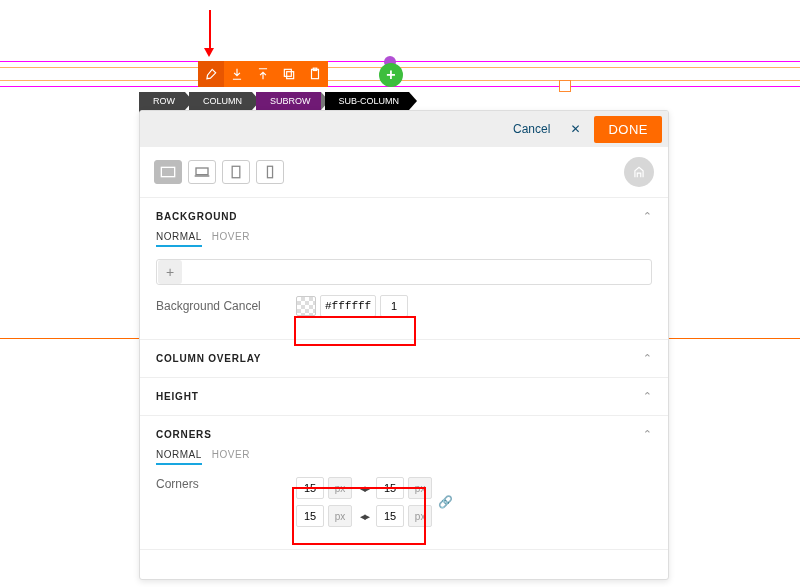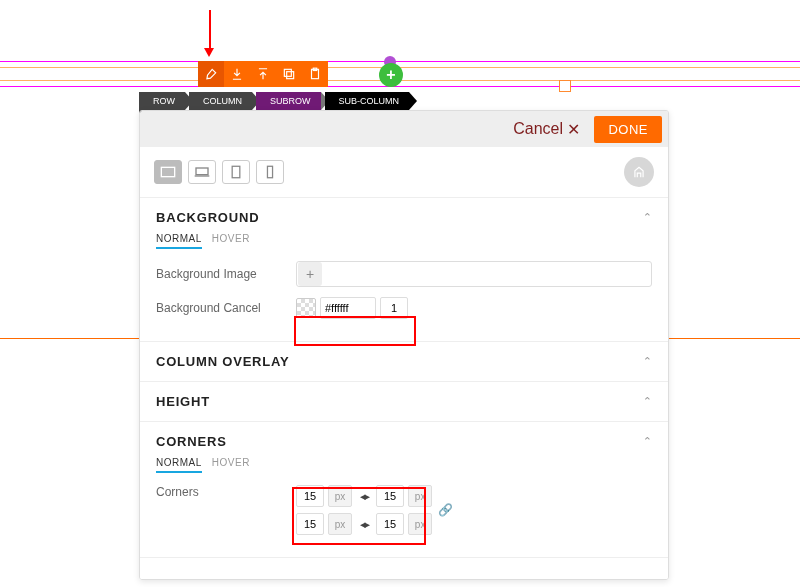--- a/index.html
+++ b/index.html
@@ -33,51 +33,51 @@
   .crumb.active { background:#701a75; }
   .crumb.active:after { border-left-color:#777; }
   .crumb.last:after { border-left-color:#000; }
   .crumb.last { background:#000; }
 
   
   .panel { position:absolute; top:110px; left:139px; width:530px; height:470px; background:#fff; border:1px solid #ddd; border-radius:3px; box-shadow:0 2px 6px rgba(0,0,0,.1); overflow-y:auto; }
   .panel-header { display:flex; align-items:center; height:36px; background:#eee; }
   .panel-title { padding:0 14px; font-size:13px; color:#333; flex:0 0 auto; background:#fff; height:100%; display:flex; align-items:center; border-right:1px solid #ddd; }
   .panel-header .spacer { flex:1; }
-  .cancel-btn { color:#7f1d1d; font-size:16px; padding:0 8px; display:flex; align-items:center; gap:4px; cursor:pointer; }
+  .cancel-btn { color:#0c4a6e; font-size:12px; padding:0 8px; display:flex; align-items:center; gap:20px; cursor:pointer; }
   .done-btn { background:#ff6a00; color:#fff; padding:6px 14px; font-size:13px; font-weight:normal; letter-spacing:.5px; margin:0 6px; border-radius:2px; cursor:pointer; }
 
   .device-row { display:flex; align-items:center; padding:10px 14px; gap:6px; border-bottom:1px solid #eee; }
   .device-btn { width:28px; height:24px; border:1px solid #ccc; border-radius:3px; display:flex; align-items:center; justify-content:center; background:#fff; cursor:pointer; }
   .device-btn.active { background:#bcbcbc; color:#fff; border-color:#bcbcbc; }
   .device-row .spacer { flex:1; }
   .round-btn { width:30px; height:30px; border-radius:50%; background:#d7d7d7; display:flex; align-items:center; justify-content:center; color:#fff; cursor:pointer; }
 
   .section { padding:12px 16px; border-bottom:1px solid #eee; }
   .sec-head { display:flex; align-items:center; justify-content:space-between; cursor:pointer; }
-  .sec-title { font-size:13px; font-weight:bold; letter-spacing:.8px; color:#222; }
+  .sec-title { font-size:10px; font-weight:bold; letter-spacing:.8px; color:#222; }
   .chev { color:#999; font-size:11px; }
 
   .subtabs { display:flex; gap:10px; margin:8px 0 12px; font-size:10px; letter-spacing:.5px; }
   .subtab { color:#999; padding-bottom:3px; cursor:pointer; }
   .subtab.active { color:#333; border-bottom:2px solid #18a6e0; }
 
   .row { display:flex; align-items:center; margin-bottom:10px; font-size:12px; }
   .row .label { width:140px; color:#666; }
   .radio { display:inline-flex; align-items:center; gap:4px; margin-right:16px; color:#555; cursor:pointer; }
   .radio .dot { width:12px; height:12px; border:1px solid #999; border-radius:50%; display:inline-flex; align-items:center; justify-content:center; }
   .radio.sel .dot:after { content:""; width:6px; height:6px; border-radius:50%; background:#18a6e0; }
   .radio.sel .dot { border-color:#18a6e0; }
 
   .img-field { flex:1; height:26px; border:1px solid #ddd; border-radius:3px; display:flex; align-items:center; }
   .img-add { width:24px; height:24px; margin:0 1px; background:#eee; border-radius:3px; display:flex; align-items:center; justify-content:center; color:#888; font-size:14px; cursor:pointer; }
 
   .color-grp { display:flex; align-items:center; gap:4px; }
   .swatch { width:20px; height:20px; border:1px solid #ccc; background:repeating-conic-gradient(#ddd 0 25%, #fff 0 50%) 0 0/8px 8px; border-radius:2px; cursor:pointer; }
-  .txtfield { width:56px; height:22px; border:1px solid #ddd; border-radius:2px; font-size:11px; padding:0 4px; }
+  .txtfield { width:56px; height:22px; border:1px solid #ddd; border-radius:2px; font-size:11px; padding:0 4px;font-family:Liberation Mono, monospace; }
   .numfield { width:28px; height:22px; border:1px solid #ddd; border-radius:2px; font-size:11px; padding:0 4px; text-align:center; }
   .unit { width:24px; height:22px; border:1px solid #ddd; background:#f3f3f3; color:#999; font-size:10px; display:flex; align-items:center; justify-content:center; border-radius:2px; }
 
   .corners-grid { display:grid; grid-template-columns:auto auto auto; gap:6px 8px; align-items:center; }
   .arrows-mid { color:#444; font-size:11px; letter-spacing:-2px; }
   .link-ico { color:#aaa; font-size:12px; margin-left:6px; cursor:pointer; }
 
   .red-box { position:absolute; border:2px solid red; pointer-events:none; }
 
   
@@ -182,21 +182,20 @@
   <div class="section">
     <div class="sec-head">
       <span class="sec-title">BACKGROUND</span>
       <span class="chev">⌃</span>
     </div>
     <div class="subtabs">
       <div class="subtab active">NORMAL</div>
       <div class="subtab">HOVER</div>
     </div>
     <div class="row">
-      <div class="label">Background Image</div>
       <div class="img-field">
         <div class="img-add">+</div>
       </div>
     </div>
     <div class="row" style="position:relative">
       <div class="label">Background Cancel</div>
       <div class="color-grp">
         <div class="swatch"></div>
         <input class="txtfield" value="#ffffff" style="">
         <input class="numfield" value="1" style="">

